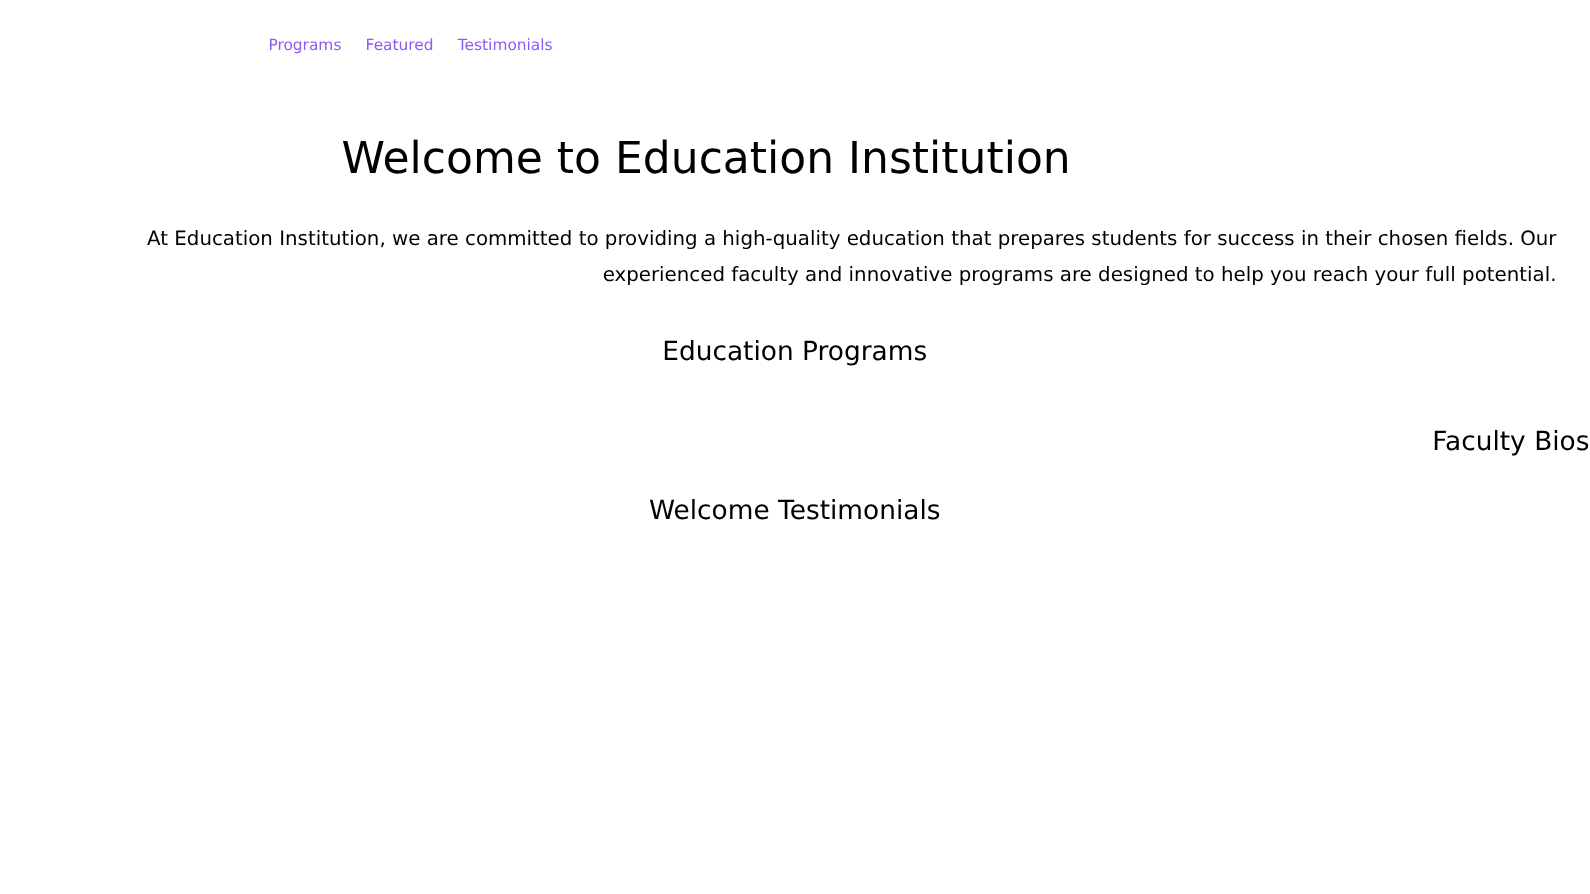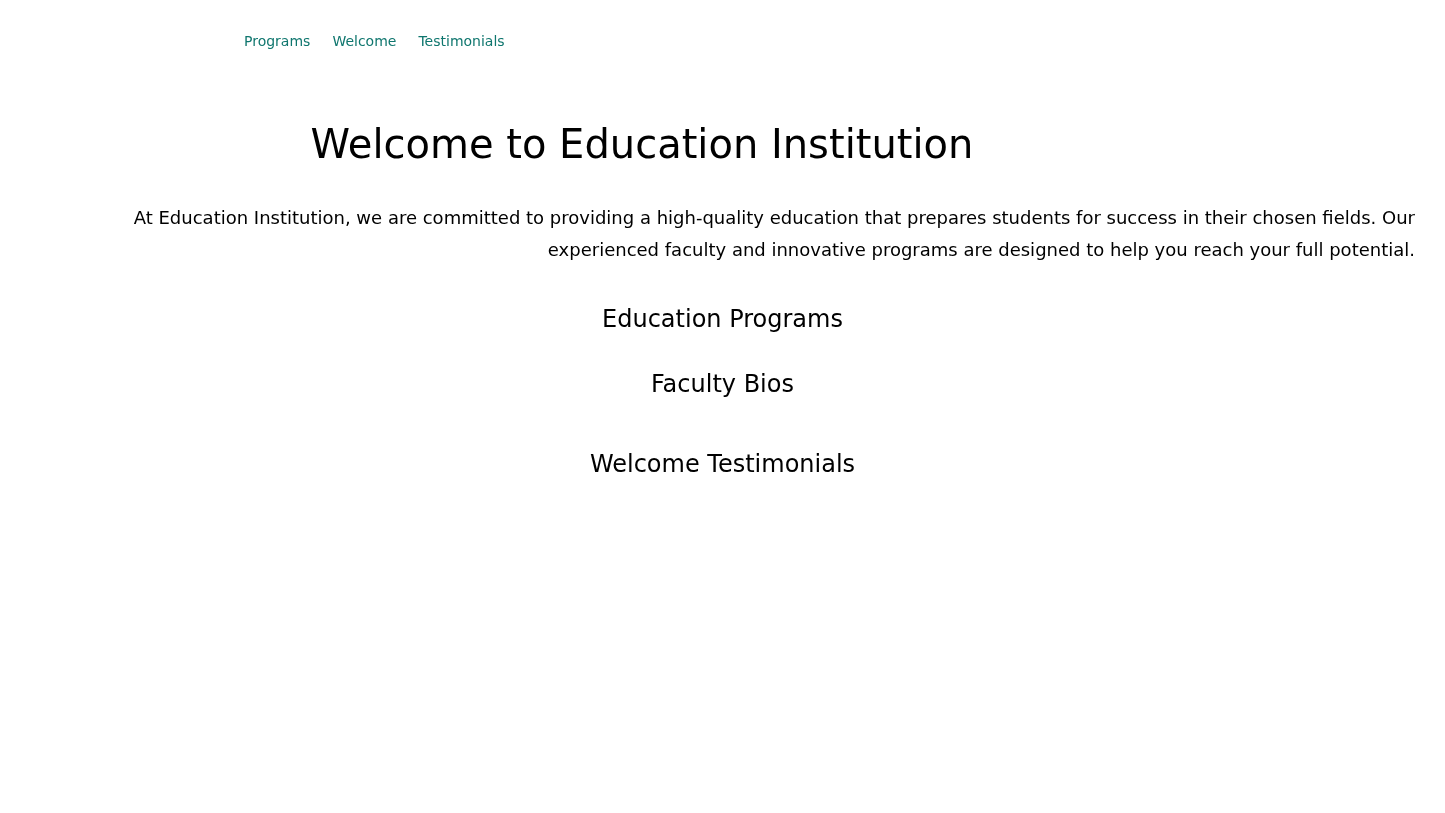--- a/index.html
+++ b/index.html
@@ -1,29 +1,29 @@
 <!DOCTYPE html>
 <html><head>
 <meta charset="utf-8">
 <style>
   html, body { margin:0; padding:0; background:#ffffff; }
   body { width:1445px; height:813px; font-family:"DejaVu Sans", sans-serif; color:#000; position:relative; overflow:hidden; }
   .nav { position:absolute; top:31px; left:244px; display:flex; gap:0; }
-  .nav a { font-size:14px; color:#0f766e; text-decoration:none; margin-right:22px; line-height:20px; }
+  .nav a { font-size:14px; color:#8b5cf6; text-decoration:none; margin-right:22px; line-height:20px; }
   .title { position:absolute; top:118px; left:0; width:1284px; text-align:center; font-size:40px; line-height:52px; font-weight:normal; margin:0; }
   .intro { position:absolute; top:202px; left:30px; width:1385px; text-align:right; font-size:18px; line-height:32px; margin:0; }
   .h2 { position:absolute; left:0; width:1445px; text-align:center; font-size:24px; line-height:32px; font-weight:normal; margin:0; }
 </style>
 </head>
 <body>
 
 <nav class="nav">
   <a href="#">Programs</a>
-  <a href="#">Welcome</a>
+  <a href="#">Featured</a>
   <a href="#">Testimonials</a>
 </nav>
 
 <h1 class="title">Welcome to Education Institution</h1>
 <p class="intro">At Education Institution, we are committed to providing a high-quality education that prepares students for success in their chosen fields. Our experienced faculty and innovative programs are designed to help you reach your full potential.</p>
 
 <h2 class="h2" style="top:303px;">Education Programs</h2>
-<h2 class="h2" style="top:368px;">Faculty Bios</h2>
+<h2 class="h2" style="top:385px;text-align:right;">Faculty Bios</h2>
 <h2 class="h2" style="top:448px;">Welcome Testimonials</h2>
 
 </body></html>

